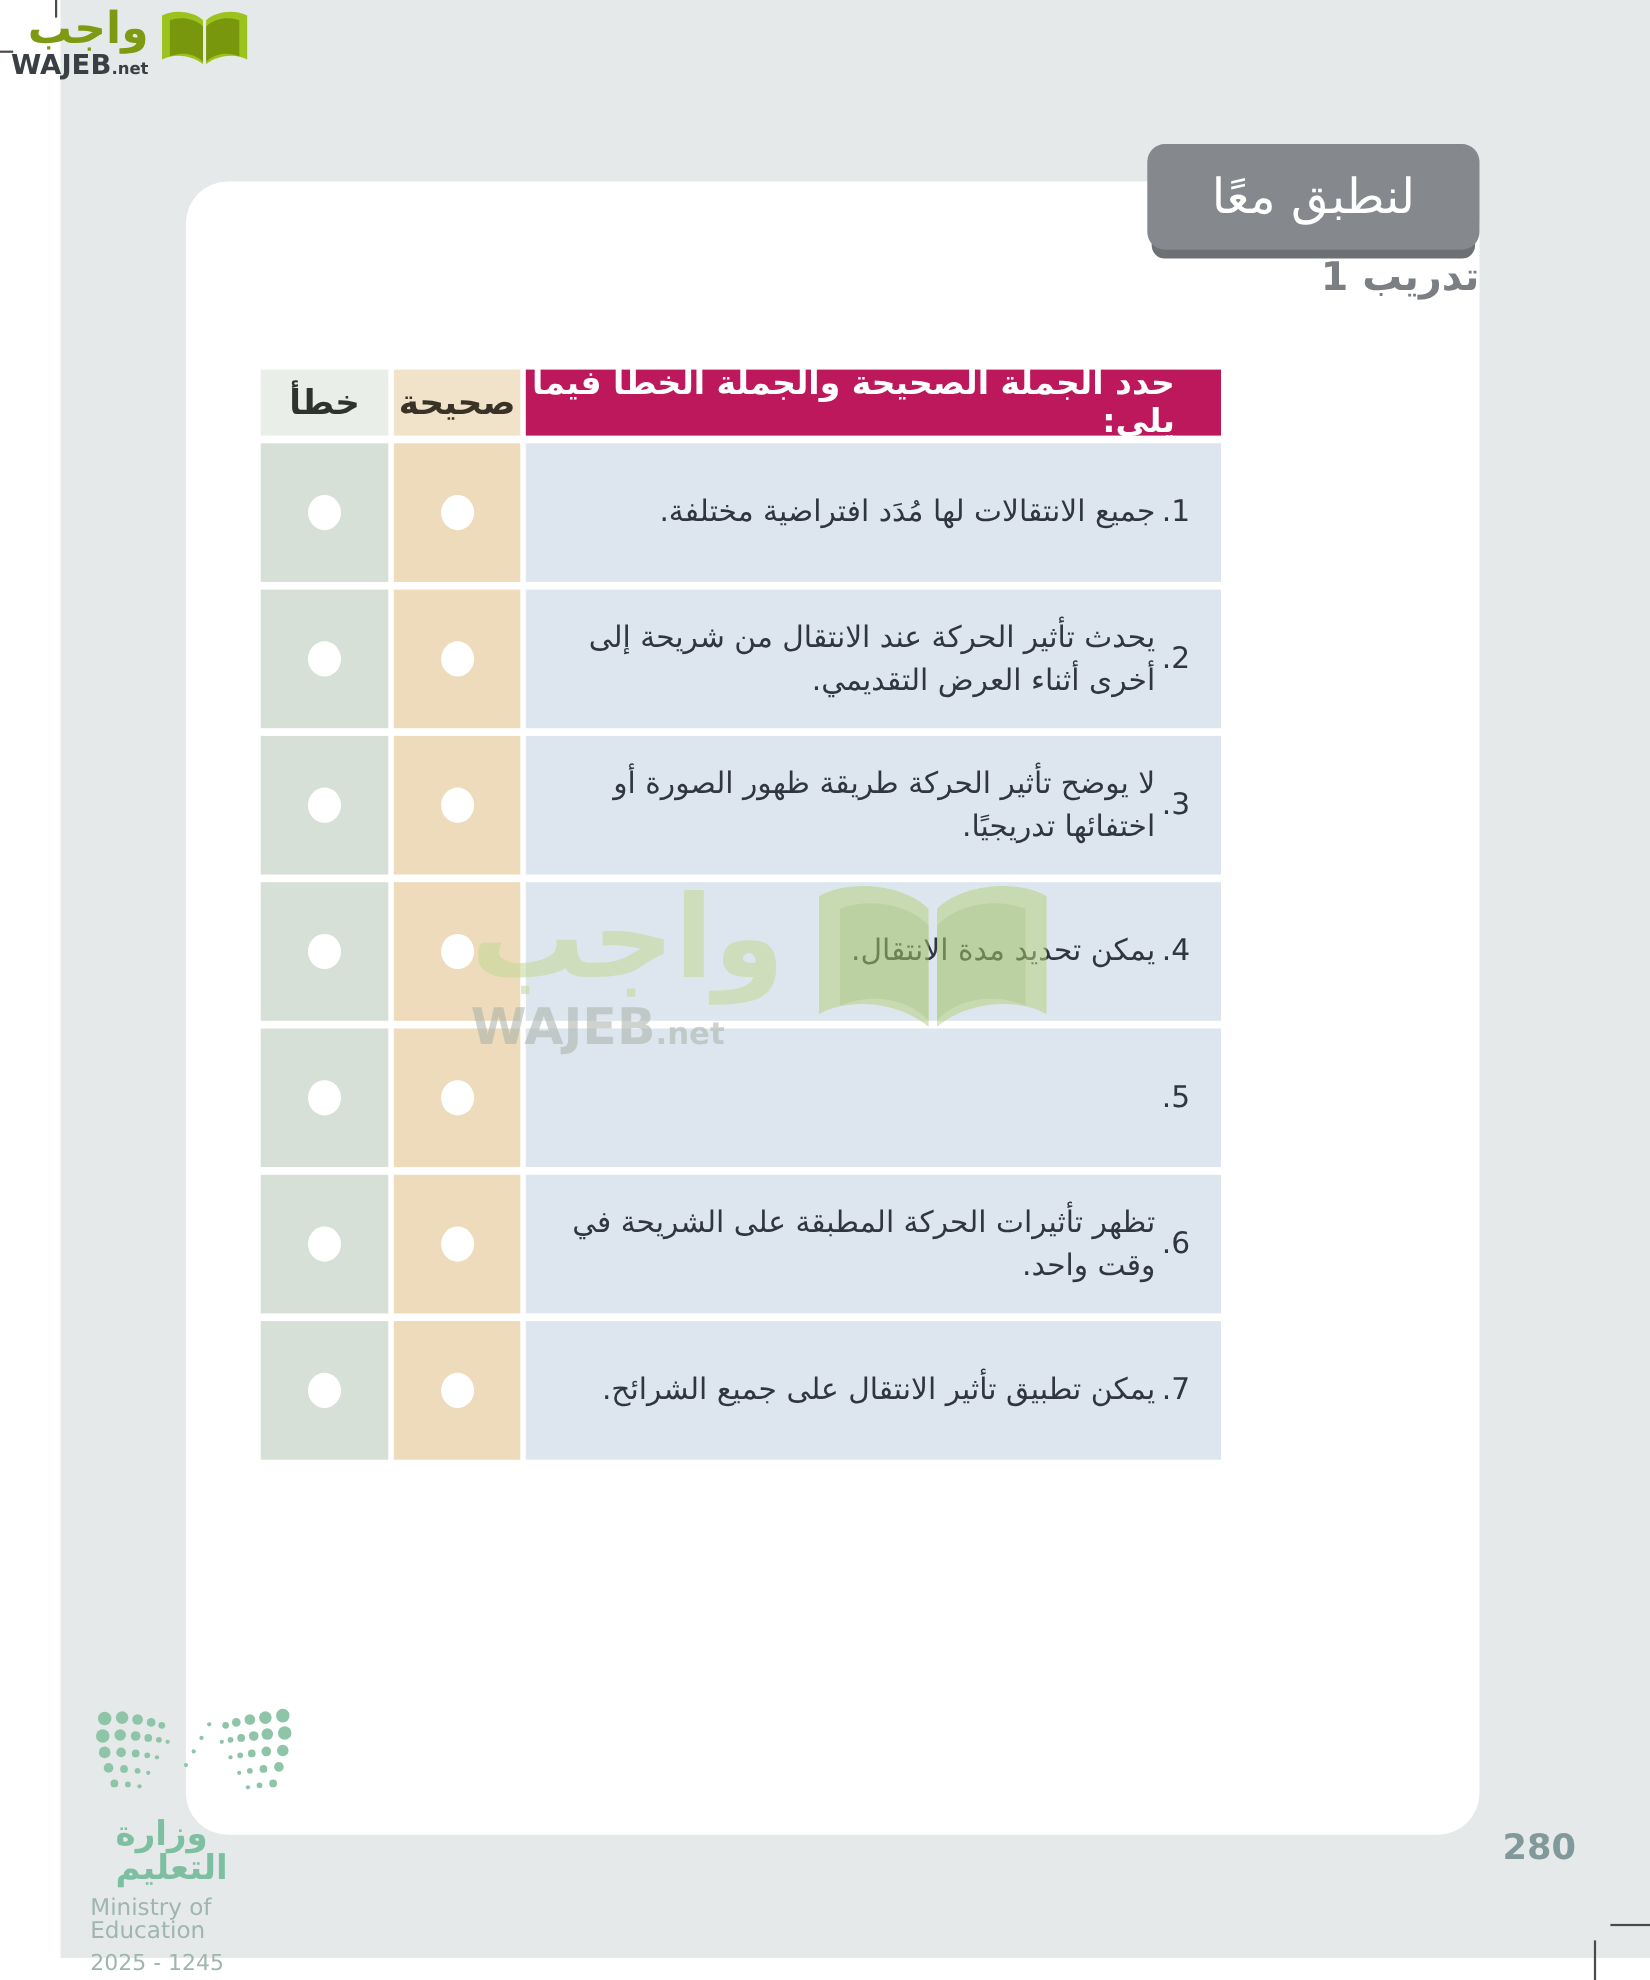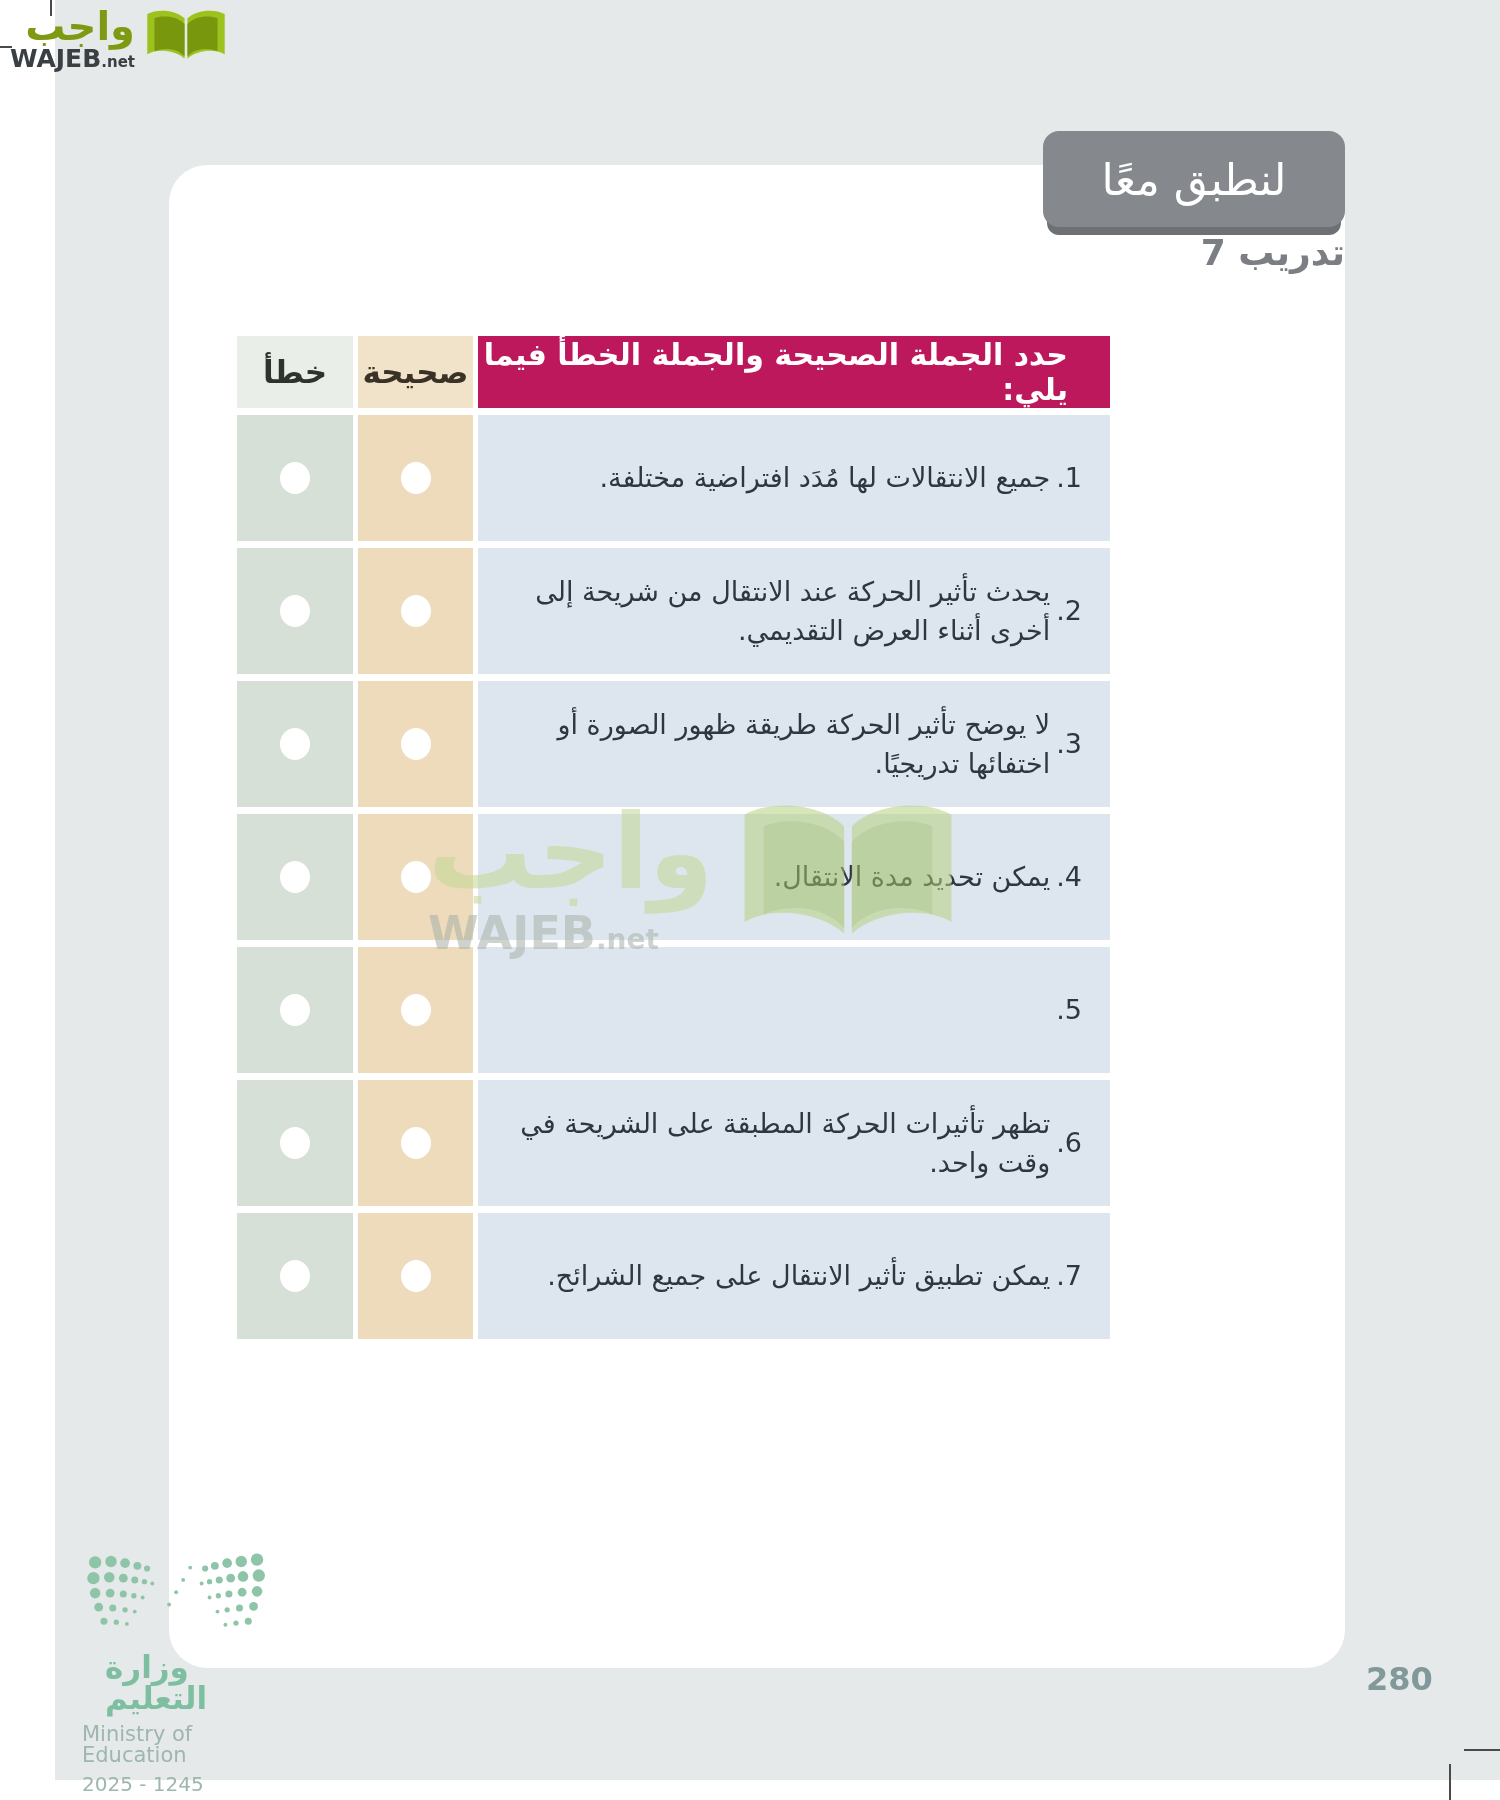--- a/index.html
+++ b/index.html
@@ -28,21 +28,21 @@
   
   .badge{position:absolute;left:1043px;top:131px;width:302px;height:96px;background:#85888c;
          border-radius:16px;display:flex;align-items:center;justify-content:center;
          color:#ffffff;font-weight:normal;font-size:44px;box-shadow:0 12px 0 -4px #6e7173;}
   .exercise{position:absolute;right:155px;top:232px;color:#7b7f83;font-weight:bold;font-size:36px;direction:rtl;}
 
   
   .qtable{position:absolute;left:237px;top:336px;width:873px;display:grid;direction:rtl;
           grid-template-columns:632px 115px 116px;column-gap:5px;row-gap:7px;}
   .cell{display:flex;align-items:center;justify-content:center;}
-  .head{height:72px;}
+  .head{height:60px;}
   .row{height:126px;}
   .c-blue{background:#be185d;color:#ffffff;font-weight:bold;font-size:30px;justify-content:flex-start;padding-right:42px;box-sizing:border-box;direction:rtl;}
   .c-tan-h{background:#f0e3ca;color:#3b3227;font-weight:bold;font-size:31px;}
   .c-grn-h{background:#e9efe8;color:#2f332e;font-weight:bold;font-size:31px;}
   .c-stmt{background:#dde6ef;color:#30363f;font-size:27px;justify-content:flex-start;padding-right:28px;padding-left:20px;box-sizing:border-box;direction:rtl;line-height:1.45;}
   .c-tan{background:#eddbbb;}
   .c-grn{background:#d6e0d7;}
   .dot{width:30px;height:32px;border-radius:50%;background:#ffffff;cursor:pointer;}
   .num{margin-left:6px;}
 
@@ -82,21 +82,21 @@
       <svg width="86" height="62" viewBox="0 0 120 84">
         <path d="M58 16 C46 4 20 2 6 10 L6 66 C20 58 44 60 58 72 Z" fill="#9cc21d"></path>
         <path d="M62 16 C74 4 100 2 114 10 L114 66 C100 58 76 60 62 72 Z" fill="#9cc21d"></path>
         <path d="M58 24 C48 13 28 11 16 16 L16 62 C30 56 48 58 58 69 Z" fill="#6f8c0a" fill-opacity="0.8"></path>
         <path d="M62 24 C72 13 92 11 104 16 L104 62 C90 56 72 58 62 69 Z" fill="#6f8c0a" fill-opacity="0.8"></path>
       </svg>
     </span>
   </div>
 
   <div class="badge">لنطبق معًا</div>
-  <div class="exercise">تدريب 7</div>
+  <div class="exercise">تدريب 1</div>
 
   <div class="qtable">
     <div class="cell head c-blue">حدد الجملة الصحيحة والجملة الخطأ فيما يلي:</div>
     <div class="cell head c-tan-h">صحيحة</div>
     <div class="cell head c-grn-h">خطأ</div>
 
     <div class="cell row c-stmt">
         <span class="num">1.</span>
         <span>جميع الانتقالات لها مُدَد افتراضية مختلفة.</span>
       </div>

